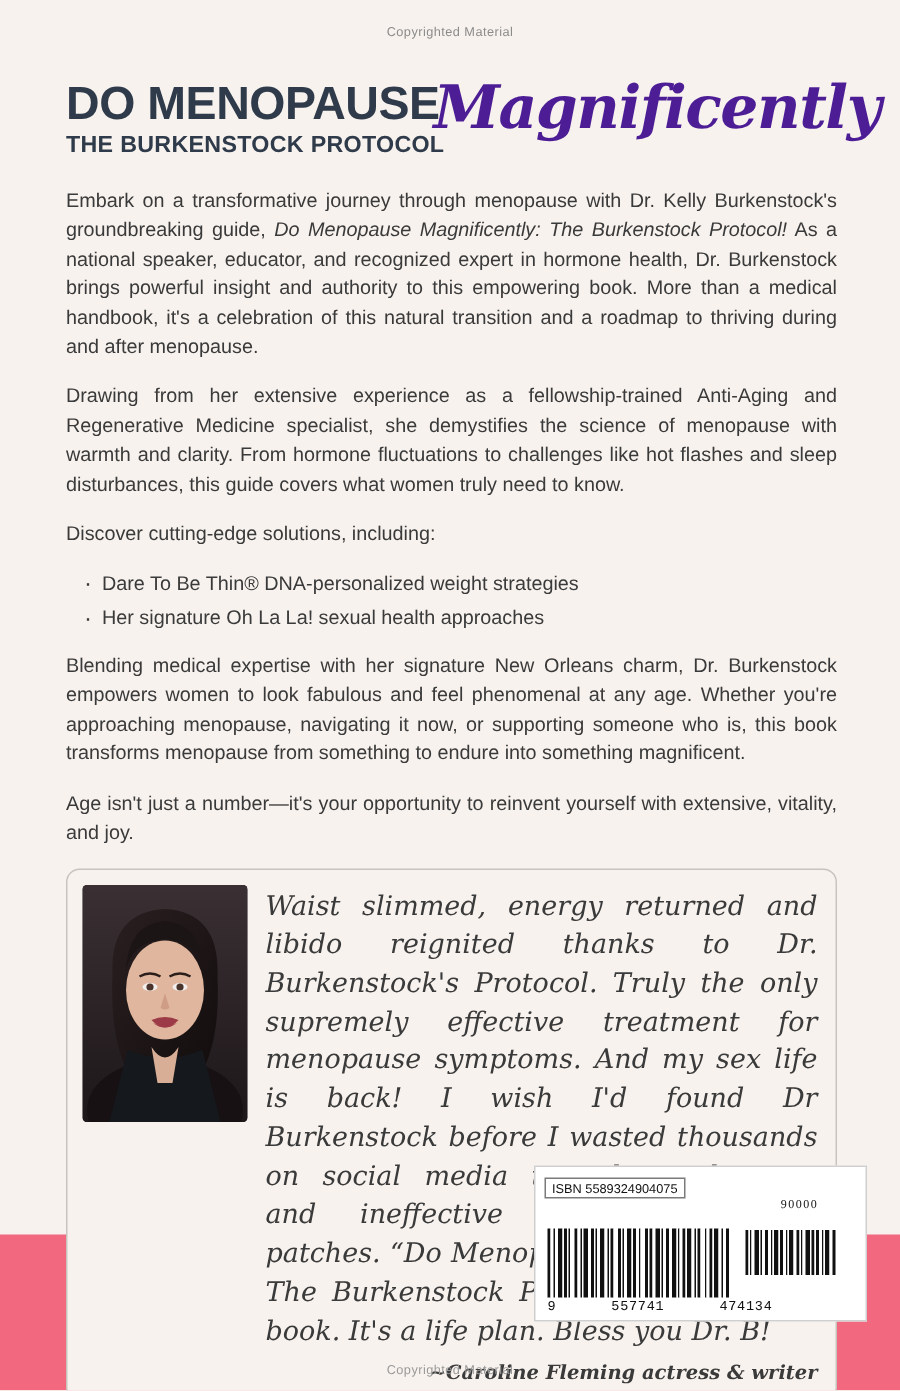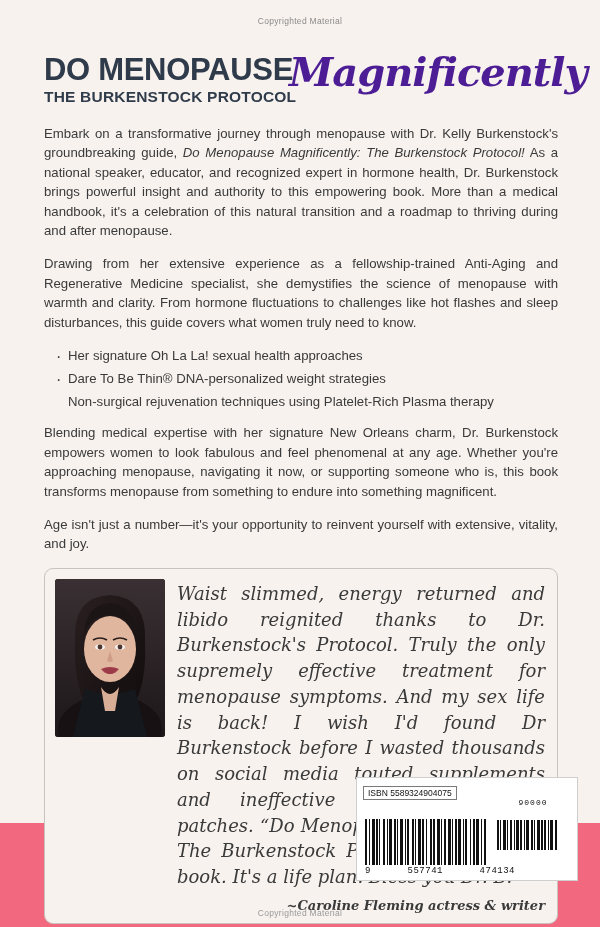--- a/index.html
+++ b/index.html
@@ -184,21 +184,21 @@
     margin-bottom: 2px;
   }
   .small-code {
     position: absolute;
     right: 8px;
     top: 20px;
     width: 72px;
     text-align: center;
   }
   .small-code .digits {
-    font-family: Liberation Mono, monospace;
+    font-family: Liberation Serif, serif;
     font-size: 8px;
     letter-spacing: 1px;
     color: #111;
     margin-bottom: 13px;
   }
   .bars {
     display: flex;
     align-items: flex-end;
     height: 46px;
     gap: 0;
@@ -241,25 +241,25 @@
         <span class="title-main">DO MENOPAUSE</span><span class="title-script">Magnificently</span>
       </div>
       <div class="title-sub">THE BURKENSTOCK PROTOCOL</div>
     </div>
 
     <div class="body-copy">
       <p>Embark on a transformative journey through menopause with Dr. Kelly Burkenstock's groundbreaking guide, <em>Do Menopause Magnificently: The Burkenstock Protocol!</em> As a national speaker, educator, and recognized expert in hormone health, Dr. Burkenstock brings powerful insight and authority to this empowering book. More than a medical handbook, it's a celebration of this natural transition and a roadmap to thriving during and after menopause.</p>
 
       <p>Drawing from her extensive experience as a fellowship-trained Anti-Aging and Regenerative Medicine specialist, she demystifies the science of menopause with warmth and clarity. From hormone fluctuations to challenges like hot flashes and sleep disturbances, this guide covers what women truly need to know.</p>
 
+      <p>Discover cutting-edge solutions, including:</p>
 
       <ul class="bullets">
+        <li class="dot">Dare To Be Thin® DNA-personalized weight strategies</li>
         <li class="dot">Her signature Oh La La! sexual health approaches</li>
-        <li class="dot">Dare To Be Thin® DNA-personalized weight strategies</li>
-        <li>Non-surgical rejuvenation techniques using Platelet-Rich Plasma therapy</li>
       </ul>
 
       <p>Blending medical expertise with her signature New Orleans charm, Dr. Burkenstock empowers women to look fabulous and feel phenomenal at any age. Whether you're approaching menopause, navigating it now, or supporting someone who is, this book transforms menopause from something to endure into something magnificent.</p>
       <p>Age isn't just a number—it's your opportunity to reinvent yourself with extensive, vitality, and joy.</p>
     </div>
 
     <div class="testimonial">
       <div class="portrait">
         <svg width="110" height="158" viewBox="0 0 110 158">
           <defs>

